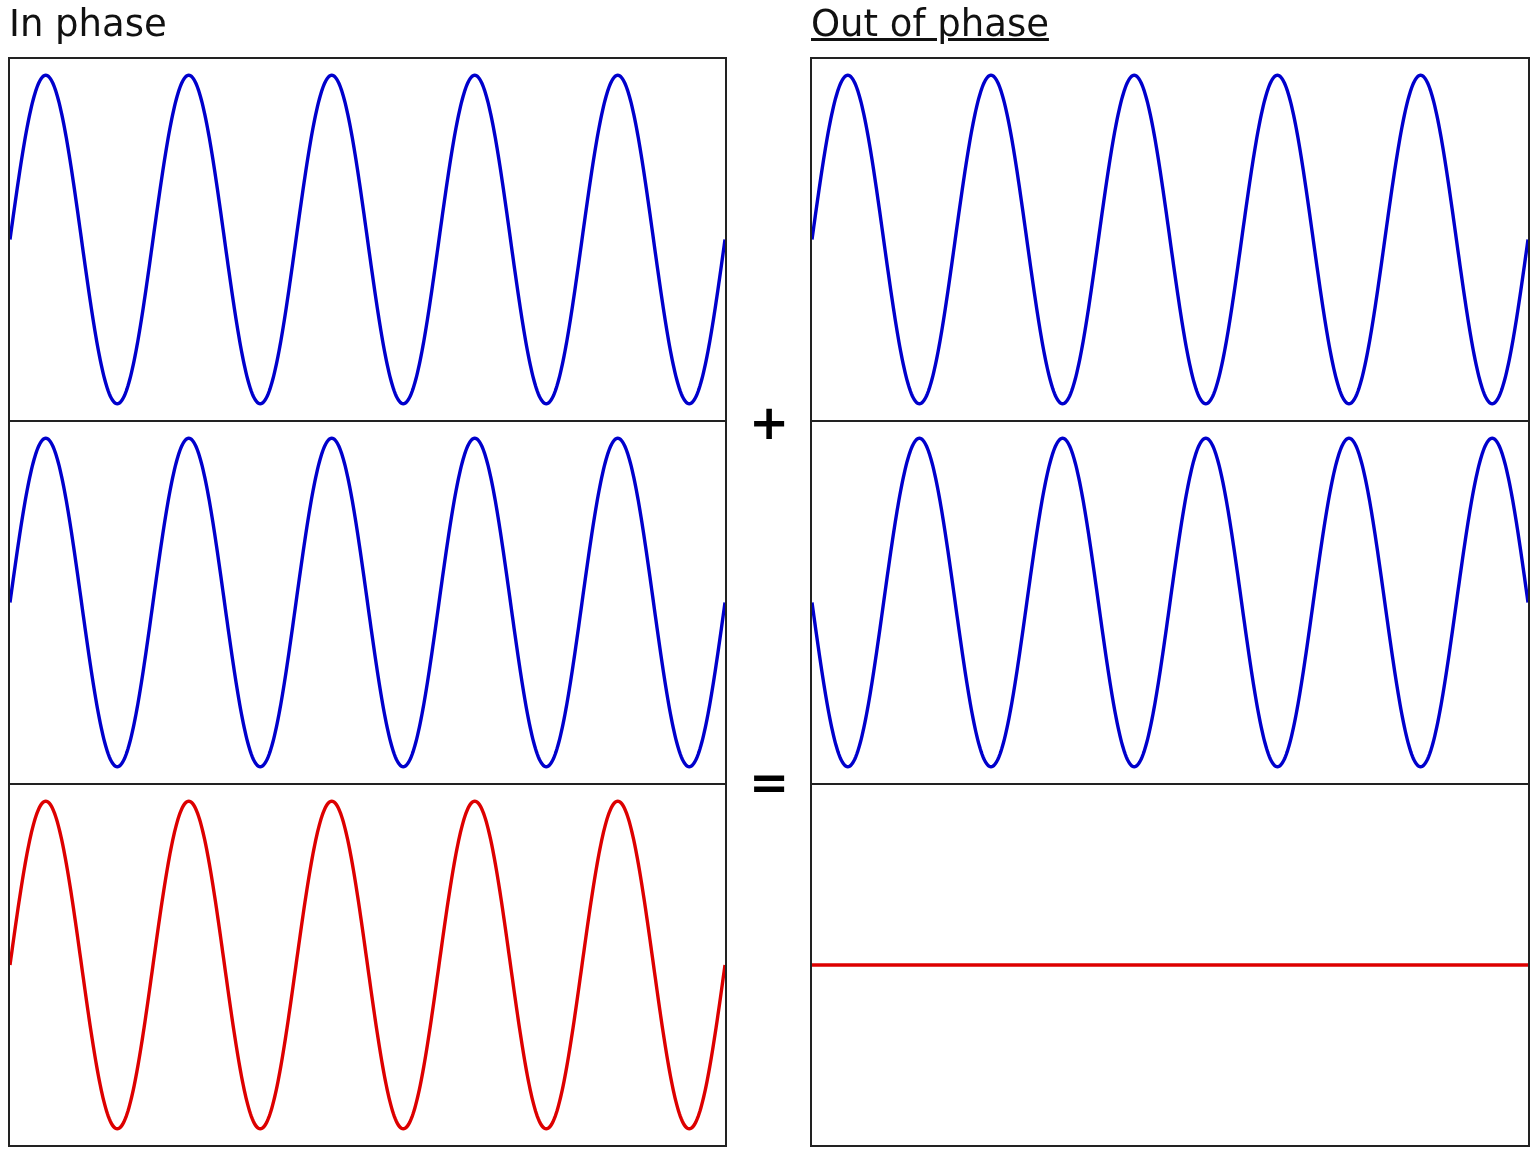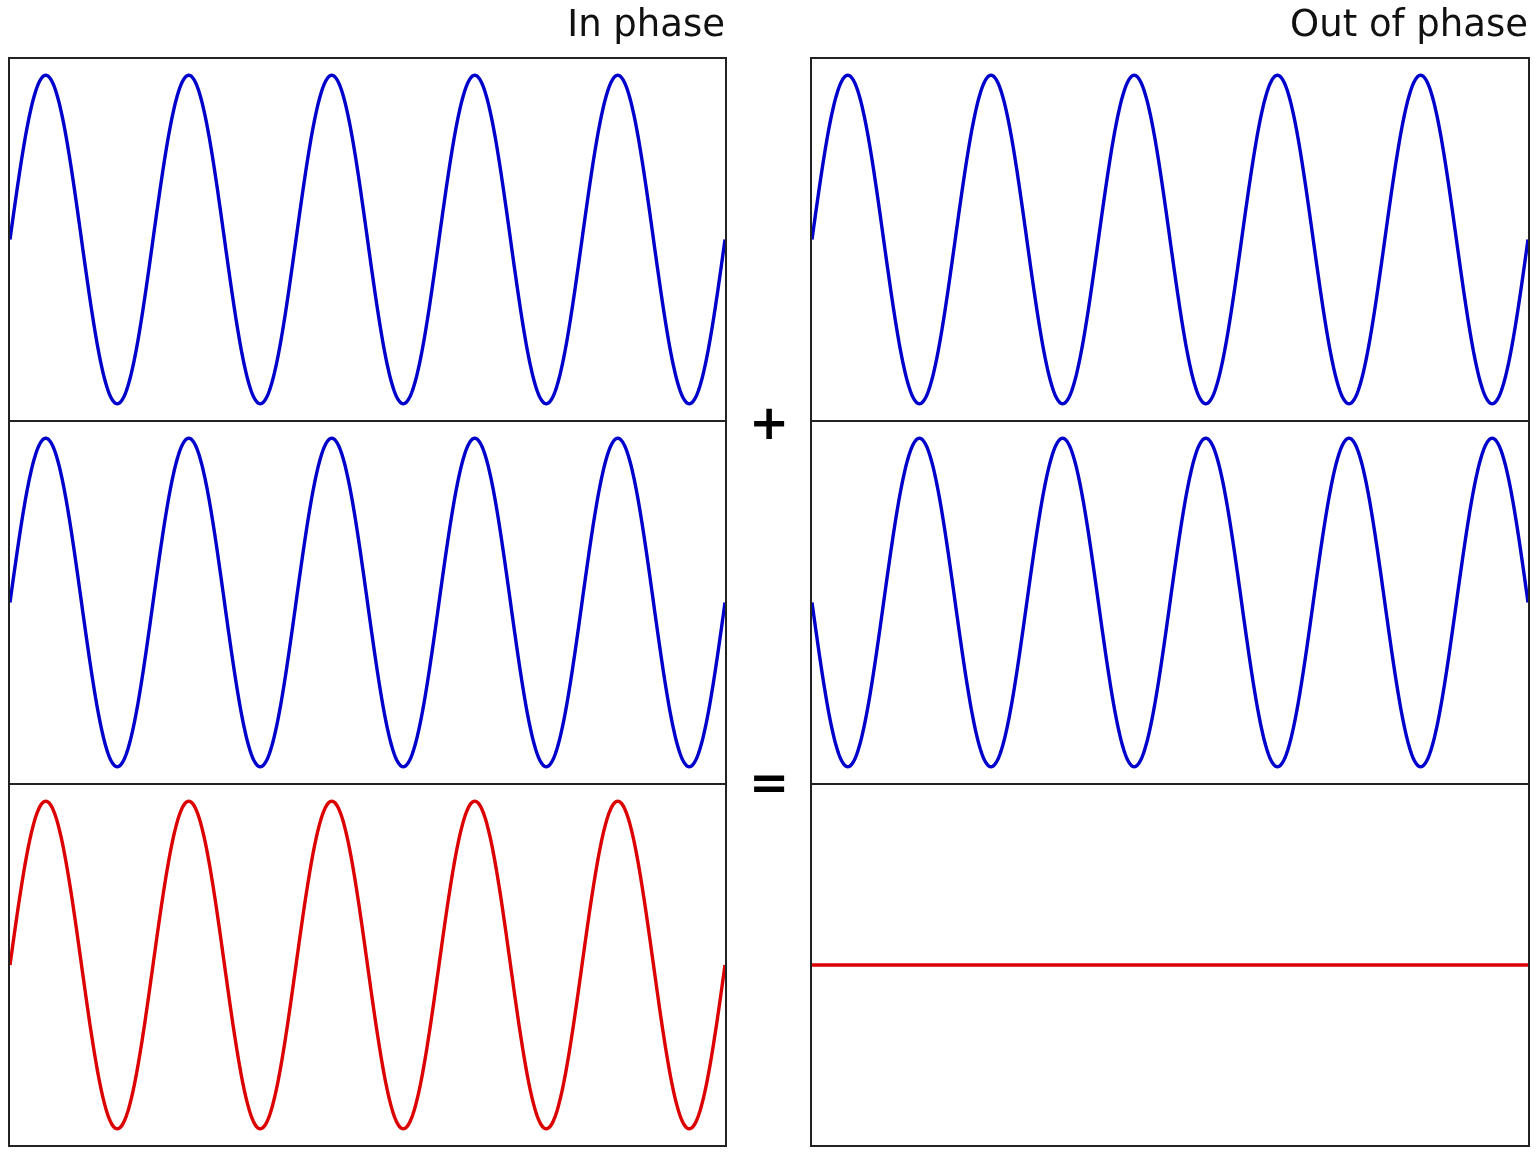--- a/index.html
+++ b/index.html
@@ -1,21 +1,21 @@
 <!DOCTYPE html>
 <html><head>
 <meta charset="utf-8">
 <style>
   html, body { margin: 0; padding: 0; background: #ffffff; }
   body { width: 1536px; height: 1152px; position: relative; overflow: hidden;
          font-family: "DejaVu Sans", sans-serif; }
   .col-title { position: absolute; top: 2px; font-size: 37px; color: #111;
-               text-align: right; line-height: 44px; }
+               text-align: left; line-height: 44px; }
   #title-left { left: 9px; width: 716px; }
-  #title-right { left: 811px; width: 717px; }
+  #title-right { left: 811px; width: 717px; text-decoration: underline; }
   .panel { position: absolute; box-sizing: border-box; border: 2px solid #222; background: #fff; }
   .panel svg { position: absolute; left: 0; top: 0; width: 100%; height: 100%; overflow: hidden; }
   .op { position: absolute; left: 745px; width: 48px; text-align: center;
         font-size: 48px; font-weight: bold; color: #000; line-height: 48px; }
 </style>
 </head>
 <body>
 
 <div id="title-left" class="col-title">In phase</div>
 <div id="title-right" class="col-title">Out of phase</div>

